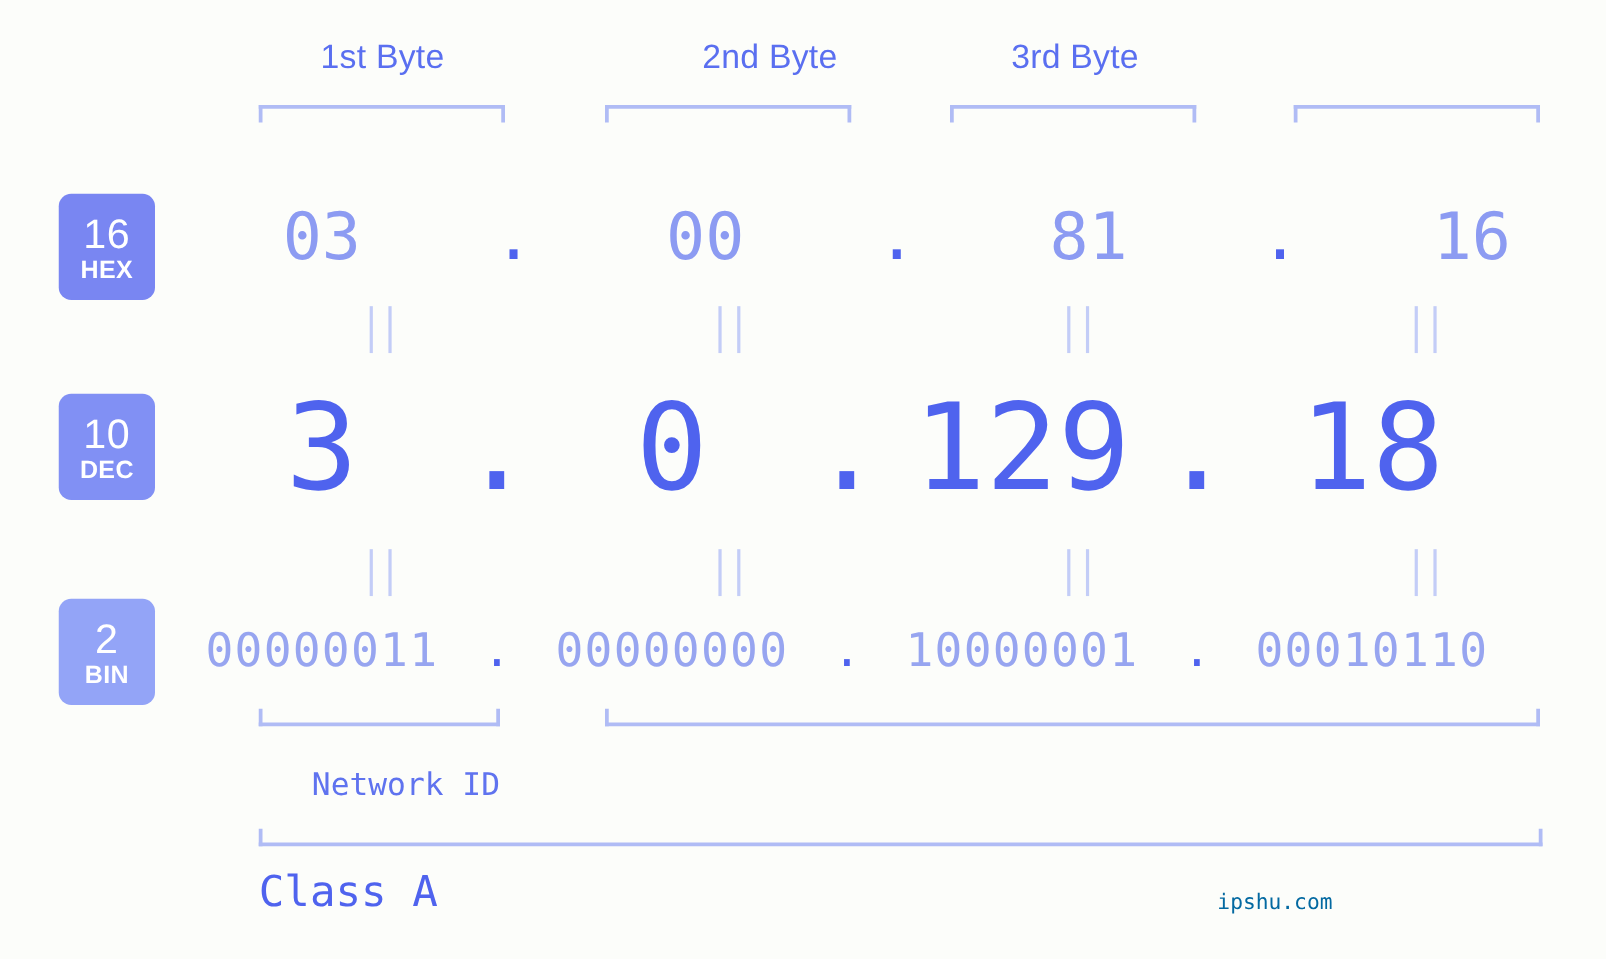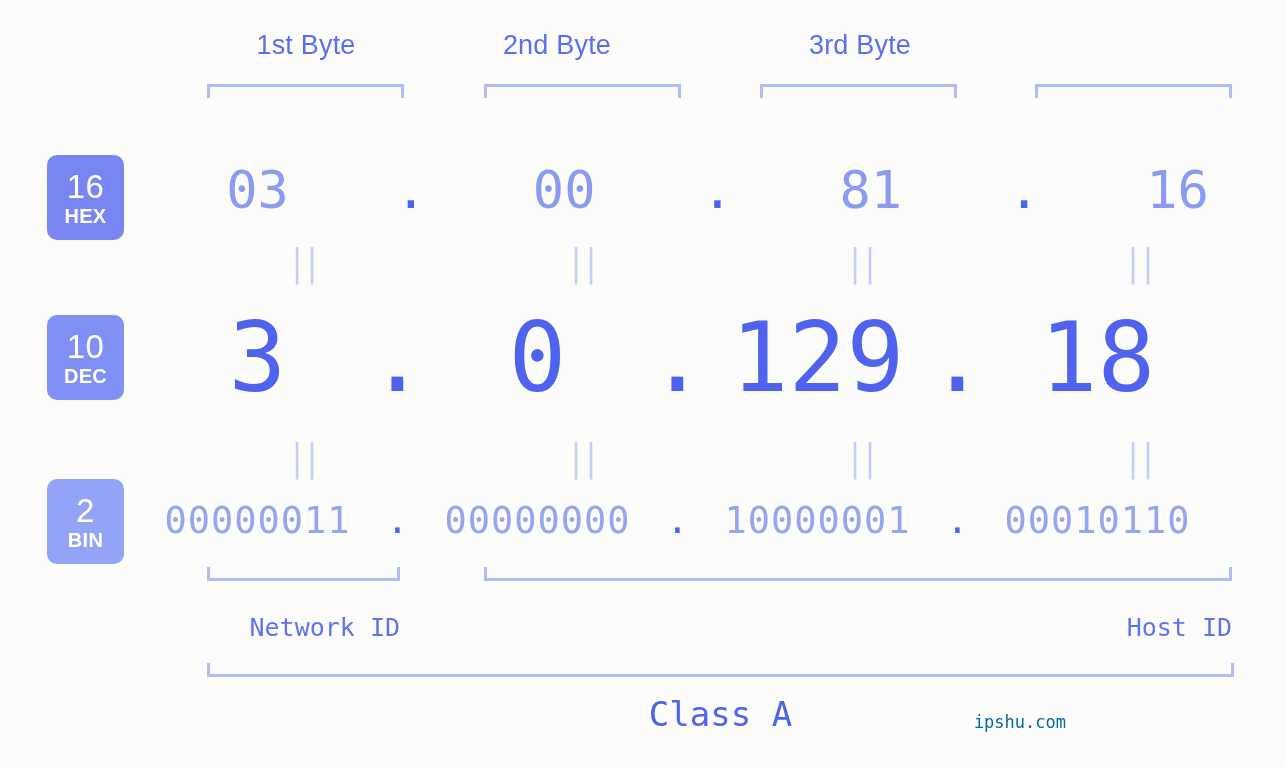--- a/index.html
+++ b/index.html
@@ -152,41 +152,41 @@
     color: #5f73ef;
     text-align: right;
     white-space: nowrap;
   }
 
   .class-label {
     position: absolute;
     font-family: "DejaVu Sans Mono", monospace;
     font-size: 34px;
     color: #4f63ee;
-    text-align: center;
+    text-align: left;
     white-space: nowrap;
   }
 
   .watermark {
     position: absolute;
     right: 13px;
     top: 712px;
     font-family: "DejaVu Sans Mono", monospace;
     font-size: 17px;
     color: #0369a1;
     letter-spacing: 0px;
   }
 </style>
 </head>
 <body>
 
 <div id="stage">
 
   <div class="byte-label" style="left:206px; width:200px;">1st Byte</div>
-  <div class="byte-label" style="left:457px; width:200px;">2nd Byte</div>
+  <div class="byte-label" style="left:470px; width:200px;text-align:right;">2nd Byte</div>
   <div class="byte-label" style="left:760px; width:200px;">3rd Byte</div>
 
   <div class="bracket-down" style="left:207px; width:197px; top:84px;"></div>
   <div class="bracket-down" style="left:484px; width:197px; top:84px;"></div>
   <div class="bracket-down" style="left:760px; width:197px; top:84px;"></div>
   <div class="bracket-down" style="left:1035px; width:197px; top:84px;"></div>
 
   <div class="badge" id="badge-hex">
     <span class="num">16</span>
     <span class="unit">HEX</span>
@@ -237,20 +237,19 @@
     <span class="dot">.</span>
     <span class="cell">10000001</span>
     <span class="dot">.</span>
     <span class="cell">00010110</span>
   </div>
 
   <div class="bracket-up" style="left:207px; width:193px; top:567px;"></div>
   <div class="bracket-up" style="left:484px; width:748px; top:567px;"></div>
 
   <div class="id-label" style="left:207px; width:193px; top:613px;">Network ID</div>
-  <div class="id-label" style="left:484px; width:748px; top:613px;">Host ID</div>
 
   <div class="bracket-up" style="left:207px; width:1027px; top:663px;"></div>
   <div class="class-label" style="left:207px; width:1027px; top:694px;">Class A</div>
 
   <div class="watermark">ipshu.com</div>
 
 </div>
 
 </body></html>

